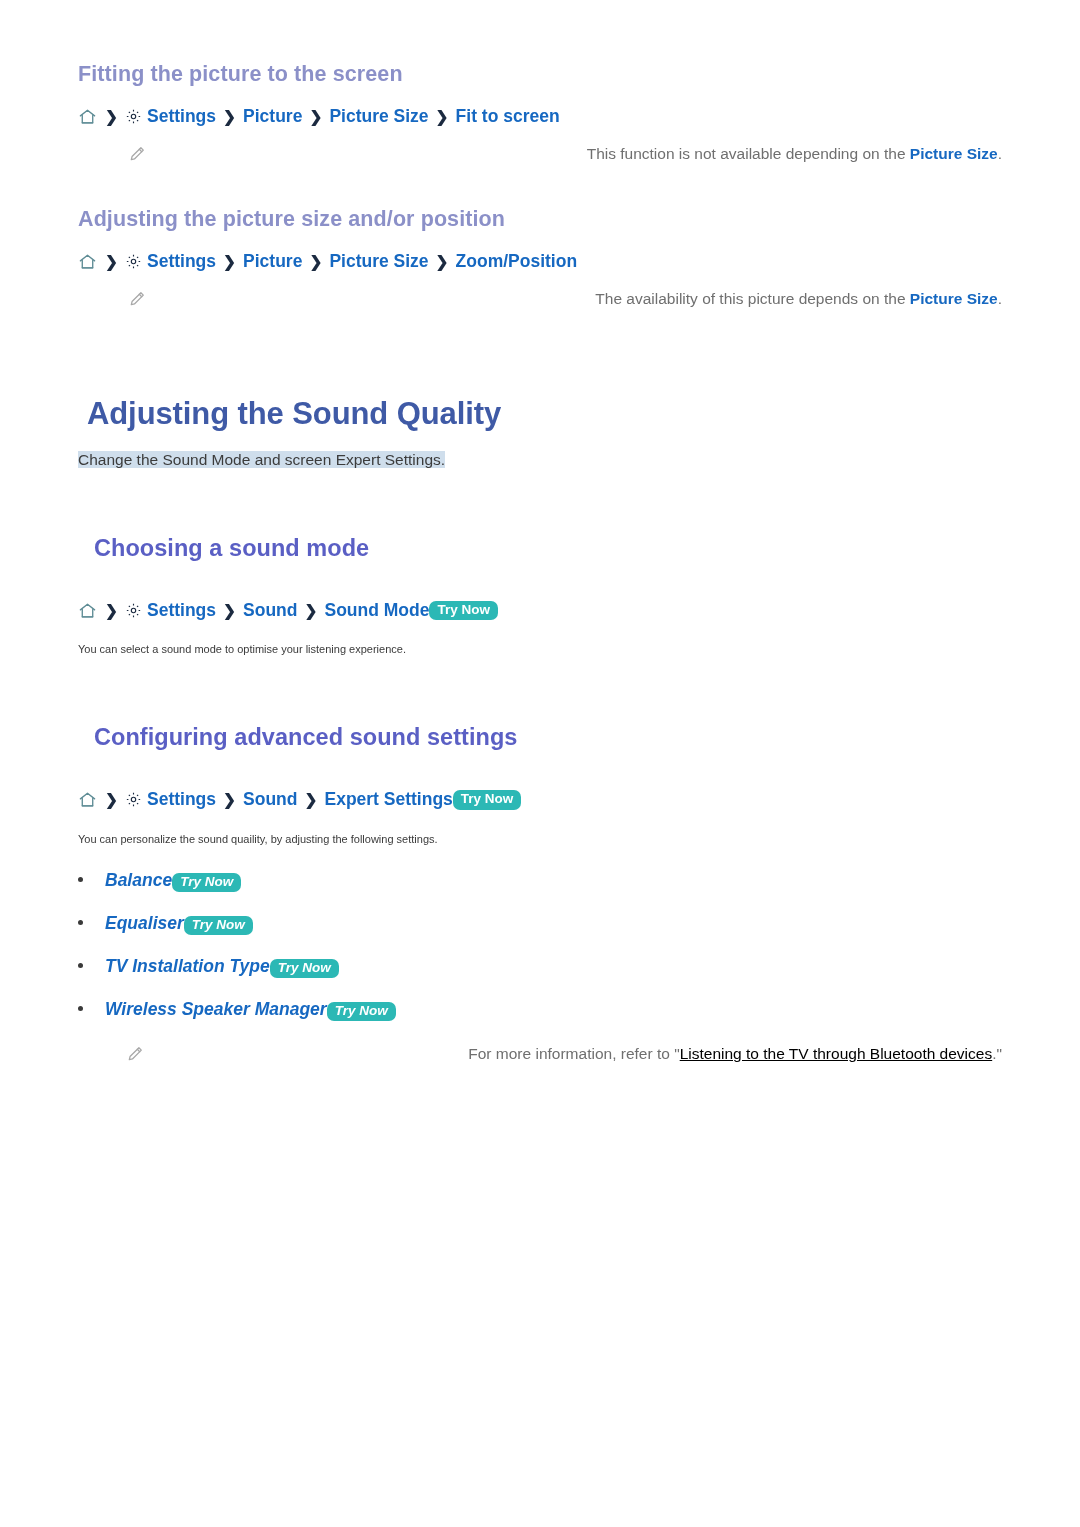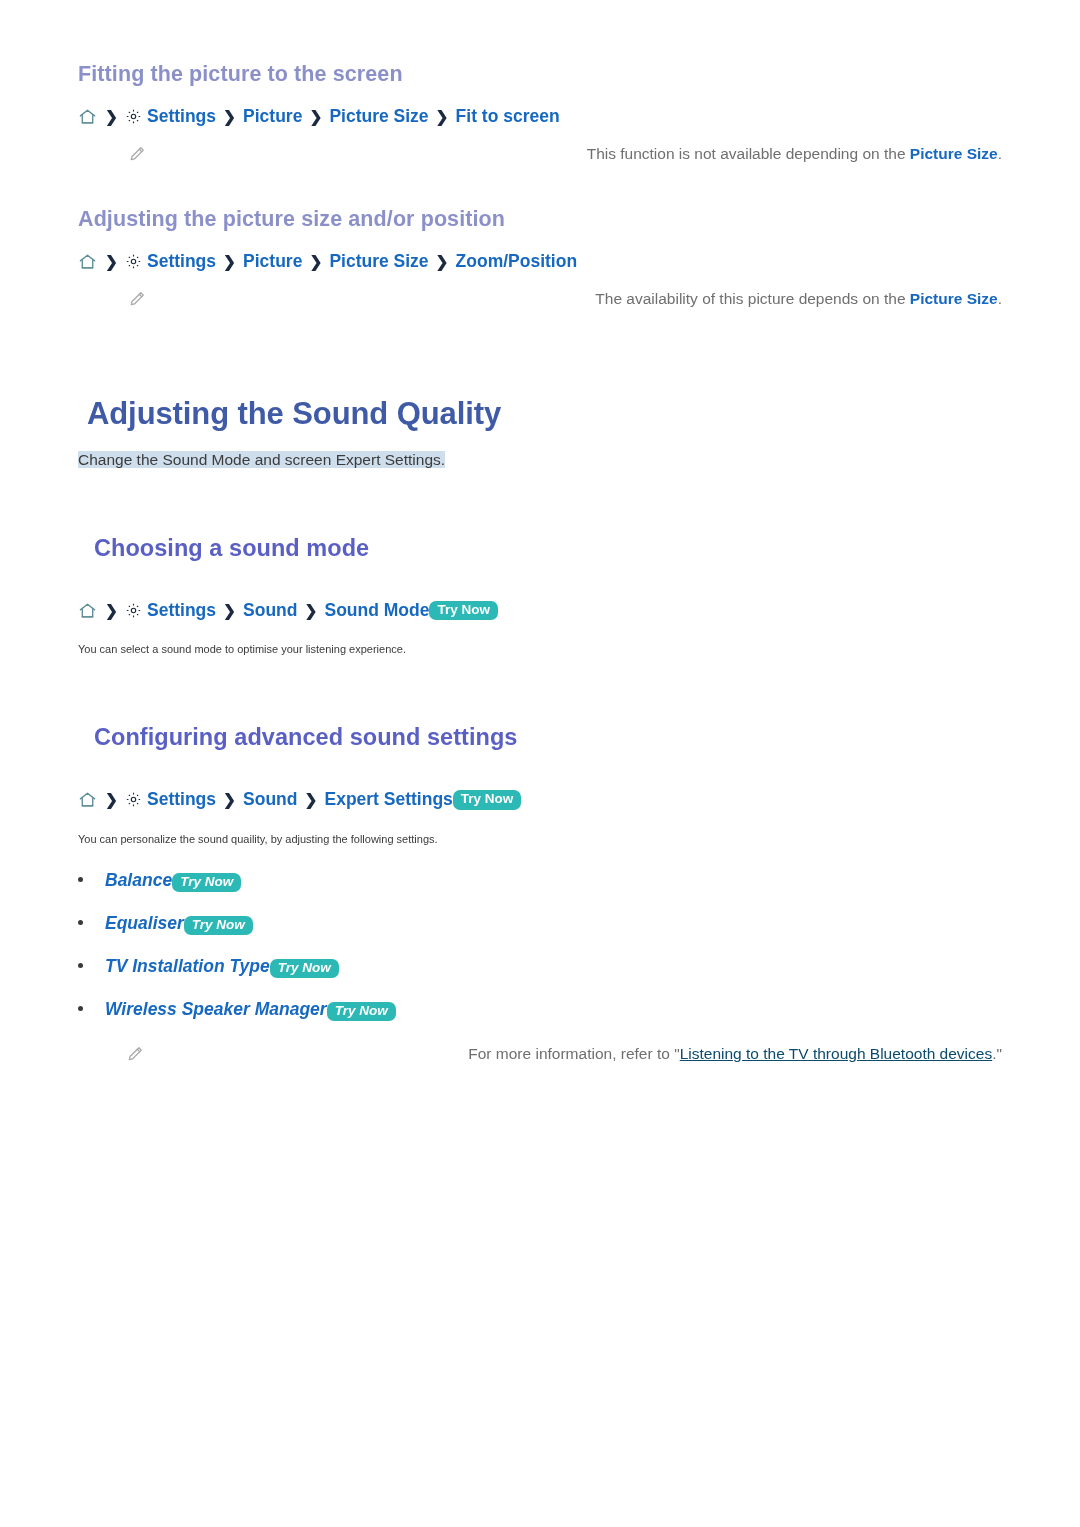--- a/index.html
+++ b/index.html
@@ -150,21 +150,21 @@
     border-radius: 50%;
     background: #3a3a3a;
     margin-right: 22px;
     position: relative;
     top: -4px;
   }
   .bullet-label { white-space: nowrap; }
 
   .link-underline {
     text-decoration: underline;
-    color: #0c4a6e;
+    color: #000000;
   }
 
   
   .gap-after-h3 { height: 19px; }
   .gap-after-crumb { height: 17px; }
   .gap-section { height: 40px; }
   .gap-big { height: 73px; }
 </style>
 </head>
 <body>

